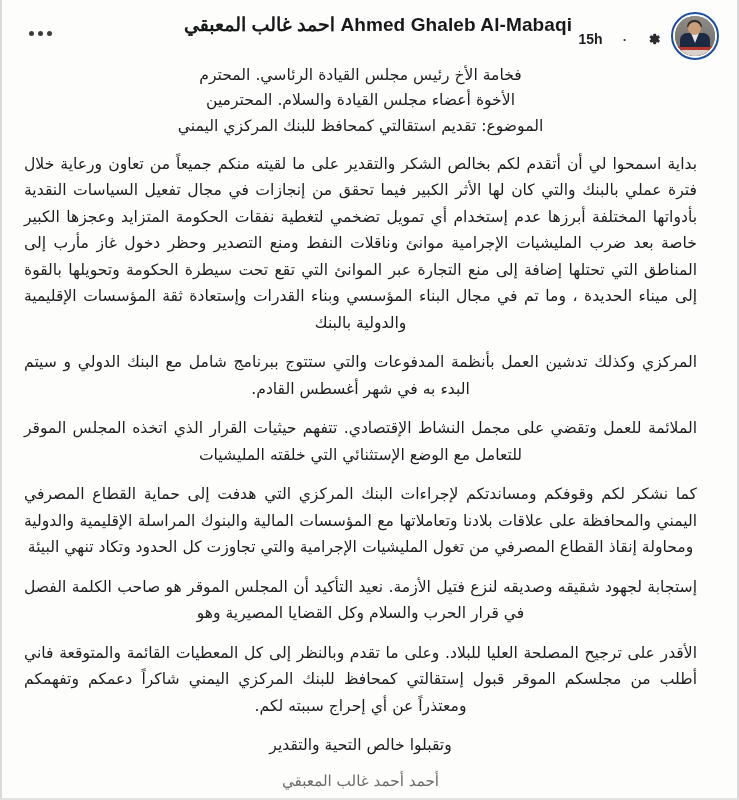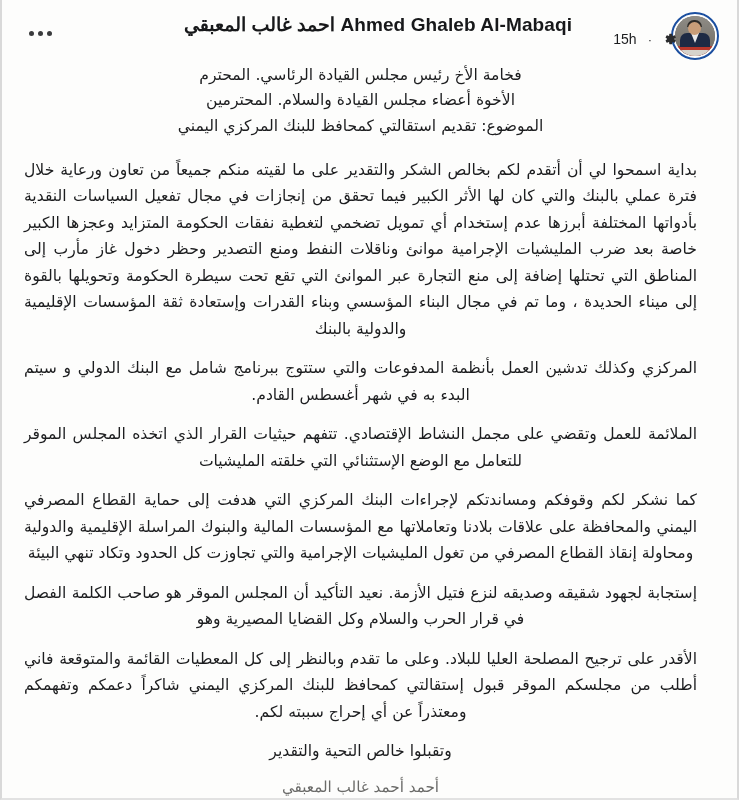--- a/index.html
+++ b/index.html
@@ -74,28 +74,28 @@
     font-size: 19px;
     font-weight: 700;
     color: #17181a;
     letter-spacing: 0.1px;
     white-space: nowrap;
   }
 
   .meta-line {
     position: absolute;
     top: 31px;
-    right: 60px;
+    right: 76px;
     display: flex;
     align-items: center;
-    gap: 11px;
+    gap: 20px;
     direction: ltr;
     font-size: 14px;
     color: #1b1c1e;
-    font-weight: 400;
+    font-weight: 700;
   }
   .meta-dot { font-size: 13px; color: #2b2c2e; }
   .gear-icon { display: inline-block; width: 14px; height: 14px; line-height: 14px; }
   .gear-icon svg { display: block; }
 
   .more-button {
     position: absolute;
     top: 24px;
     left: 22px;
     width: 32px;
@@ -135,21 +135,21 @@
     text-align-last: center;
     padding: 0 8px;
   }
   .para.salute {
     text-align: center;
     margin-bottom: 11px;
     white-space: pre-line;
   }
   .para.subject {
     text-align: center;
-    margin-bottom: 17px;
+    margin-bottom: 11px;
   }
   .para.closing {
     text-align: center;
     margin-bottom: 10px;
   }
   .signature {
     color: #6a6a68;
     font-family: "DejaVu Serif", "Liberation Serif", serif;
     font-size: 15.2px;
     line-height: 24px;

